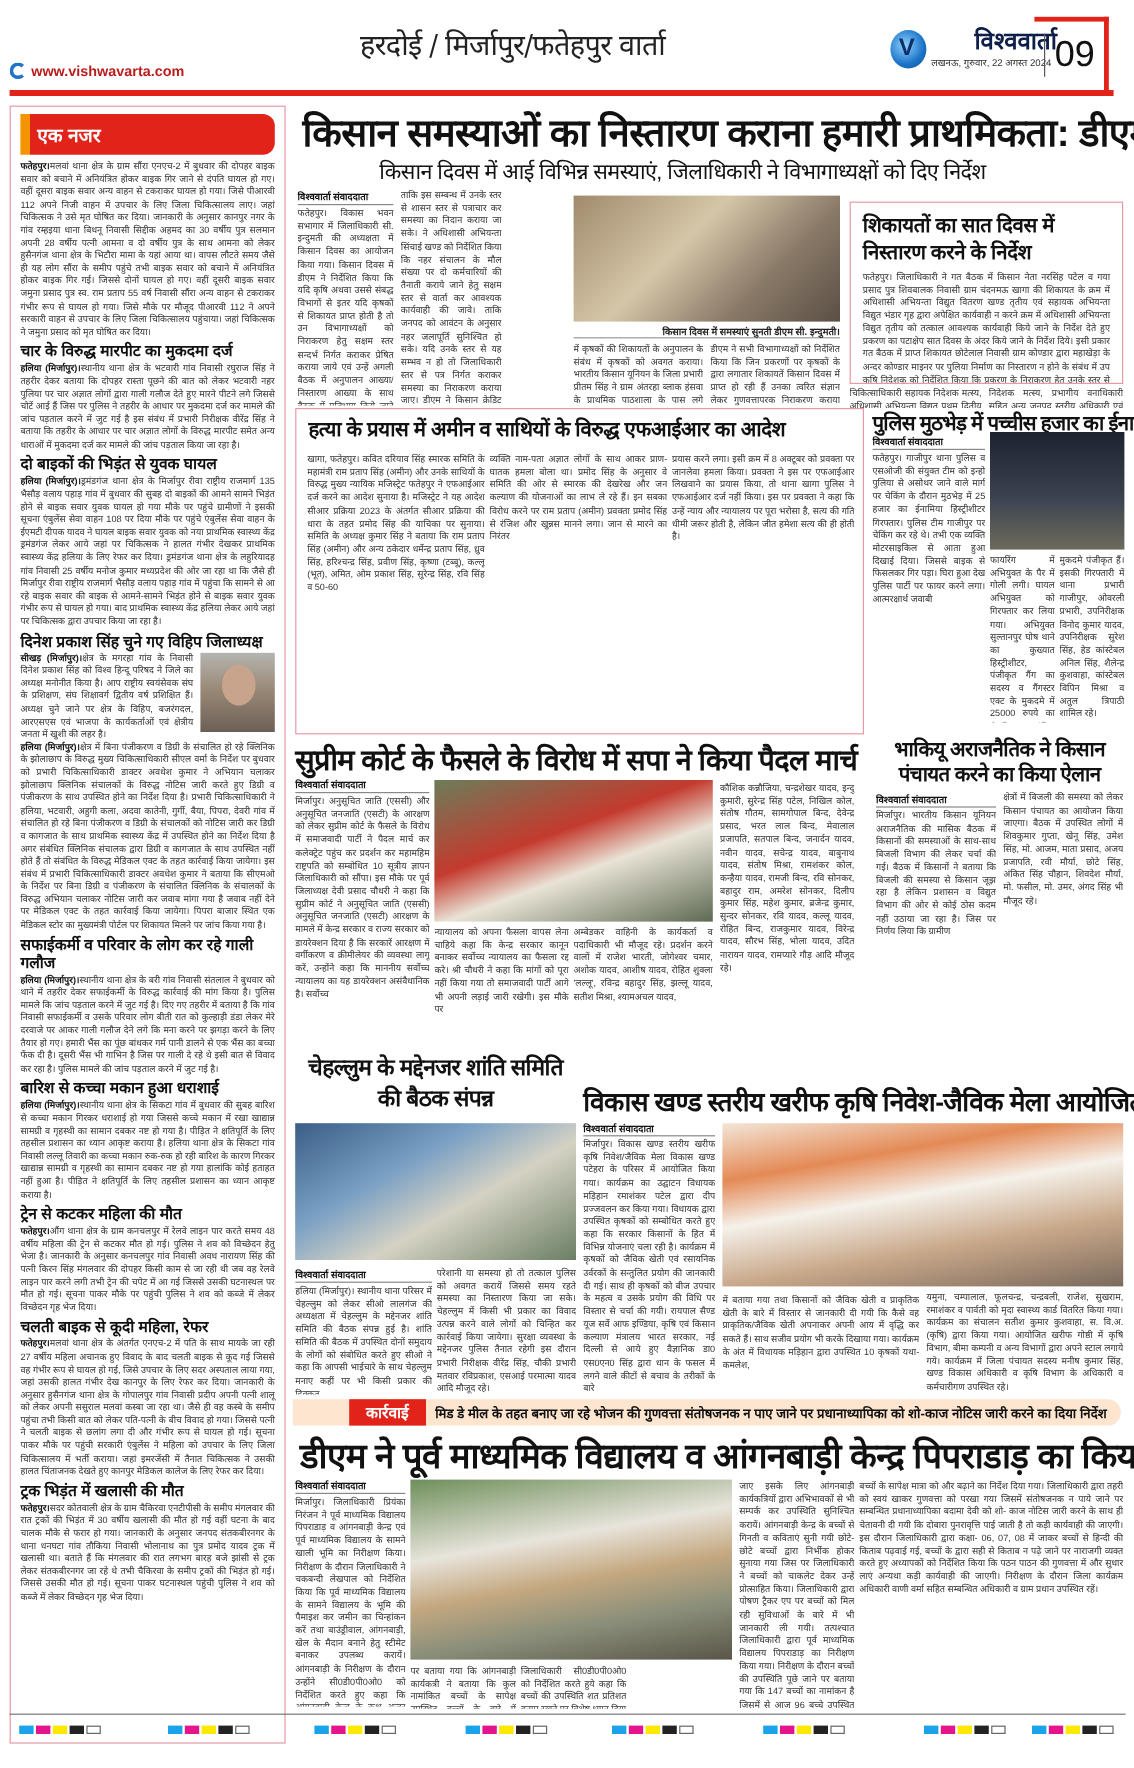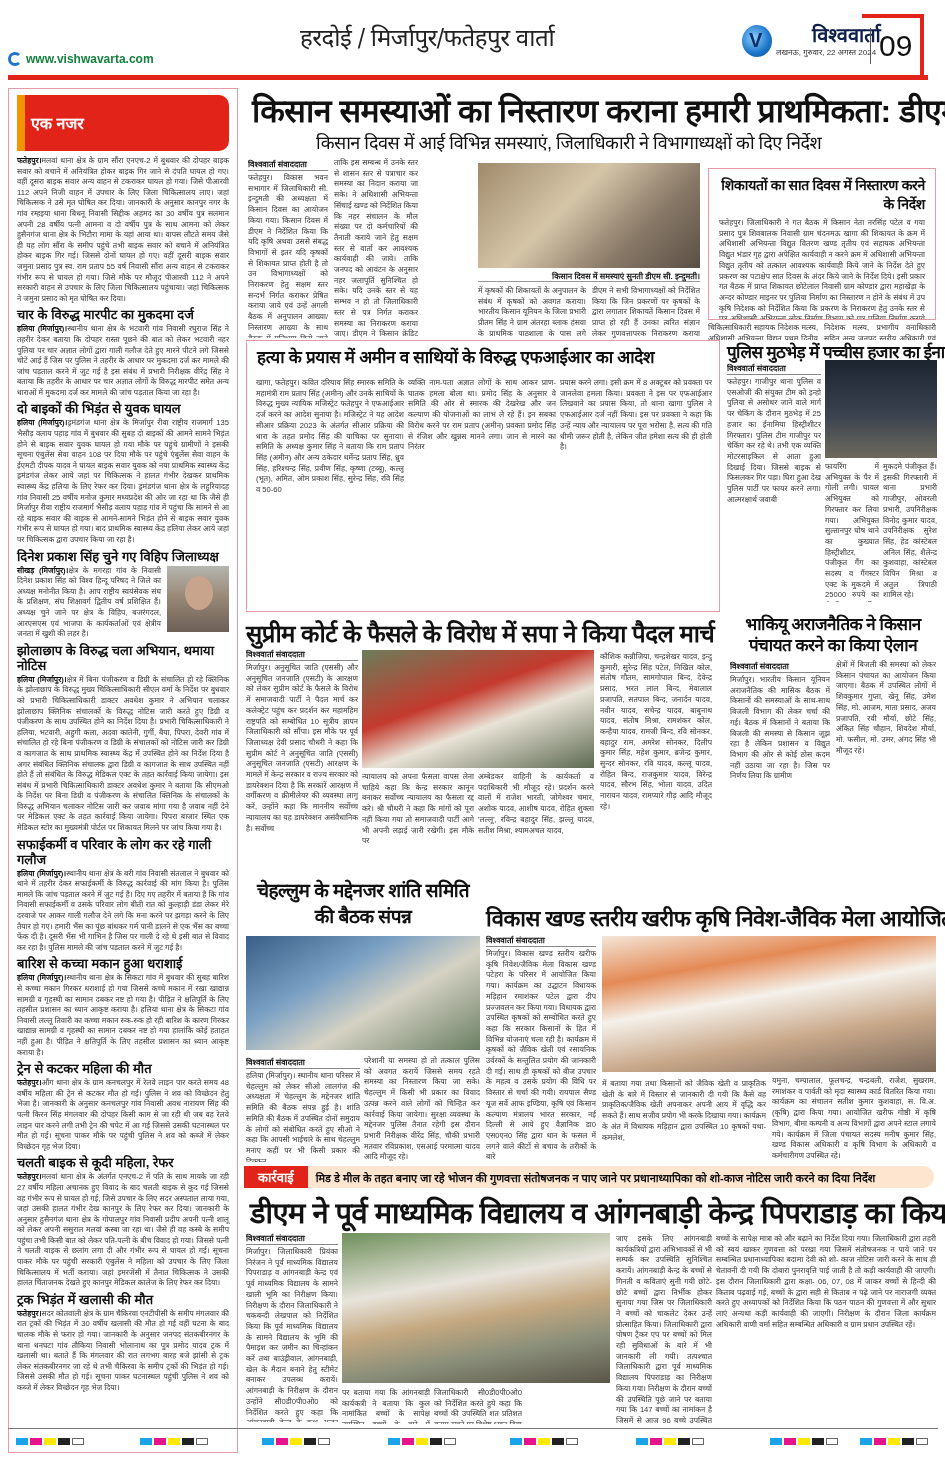--- a/index.html
+++ b/index.html
@@ -1,53 +1,53 @@
 <!DOCTYPE html>
 <html><head>
 <meta charset="utf-8">
 <style>
   * { box-sizing: border-box; margin: 0; padding: 0; }
   html, body { width: 945px; height: 1473px; background: #fff; overflow: hidden; }
   body { position: relative; font-family: "Liberation Sans", "DejaVu Sans", sans-serif; color: #111; }
 
   
   .masthead { position: absolute; left: 0; top: 0; width: 945px; height: 82px; }
-  .site-url { position: absolute; left: 8px; top: 52px; font-size: 12px; font-weight: bold; color: #15803d; display: flex; align-items: center; gap: 4px; justify-content: center; }
+  .site-url { position: absolute; left: 8px; top: 52px; font-size: 12px; font-weight: bold; color: #b91c1c; display: flex; align-items: center; gap: 4px; justify-content: center; }
   .ie-icon { width: 14px; height: 14px; border-radius: 50%; border: 3px solid #1e74c8; border-right-color: transparent; display: inline-block; }
   .section-title { position: absolute; left: 300px; top: 20px; font-size: 24px; color: #222; letter-spacing: -0.5px; font-family: "DejaVu Sans Condensed", "DejaVu Sans", sans-serif; }
   .logo { position: absolute; left: 742px; top: 24px; display: flex; align-items: center; gap: 4px; }
   .logo-globe { width: 30px; height: 32px; border-radius: 50%; background: radial-gradient(circle at 40% 40%, #8fd0ff, #1a74c8 60%, #0b4e8c); position: relative; }
   .logo-globe::after { content: "V"; position: absolute; left: 7px; top: 4px; font-weight: bold; font-size: 20px; color: #0c2f6a; }
   .logo-text { display: flex; flex-direction: column; }
   .logo-name { font-size: 20px; font-weight: bold; color: #0f1f4a; line-height: 22px; margin-left: 36px; }
   .logo-date { font-size: 8px; color: #333; }
   .page-num-box { position: absolute; left: 862px; top: 14px; width: 62px; height: 62px; border-top: 4px solid #e2231a; border-right: 4px solid #e2231a; }
   .page-num { position: absolute; left: 870px; top: 28px; font-size: 30px; color: #111; border-left: 1px solid #555; padding-left: 8px; line-height: 36px; }
   .red-rule { position: absolute; left: 8px; top: 75px; width: 920px; height: 5px; background: #e2231a; }
 
   
   .left-col { position: absolute; left: 8px; top: 88px; width: 230px; height: 1365px; border: 1.5px solid #e59aa6; padding: 4px 8px; overflow: hidden; }
-  .ek-nazar { background: linear-gradient(90deg, #f39400 0 8px, #e2231a 8px); color: #fff; font-weight: bold; font-size: 16px; padding: 17px 14px; border-radius: 0 10px 10px 0; margin: 2px 0 5px 0; }
+  .ek-nazar { background: linear-gradient(90deg, #f39400 0 8px, #e2231a 8px); color: #fff; font-weight: bold; font-size: 16px; padding: 6px 14px; border-radius: 0 10px 10px 0; margin: 2px 0 5px 0; }
   .brief h3 { font-size: 13px; font-weight: bold; color: #111; margin: 3px 0 2px; line-height: 15px; }
   .brief p { font-size: 7.6px; line-height: 10.6px; color: #333; text-align: justify; }
   .brief p b { color: #111; margin-top: 32px; }
   .vhp-photo { float: right; width: 62px; height: 66px; margin: 0 0 2px 6px; background: linear-gradient(180deg,#b5b5b0 0%,#9a8a78 45%,#6c5f55 100%); position: relative; }
   .vhp-photo::after { content:""; position:absolute; left:18px; top:10px; width:28px; height:34px; border-radius:50%; background:#c8a48c; }
 
   
   .hl { position: absolute; font-weight: bold; color: #111; letter-spacing: -0.5px; white-space: nowrap; }
   .byline { font-size: 8px; font-weight: bold; border-bottom: 1px solid #888; padding-bottom: 1px; margin-bottom: 2px; }
   .txt { font-size: 7.6px; line-height: 10.7px; color: #333; text-align: justify; }
   .col { position: absolute; overflow: hidden; }
   .photo { position: absolute; background: linear-gradient(135deg,#a08a6c,#d6c6a8 40%,#8a7a68 70%,#5a4f45); }
   .caption { position: absolute; font-size: 8px; font-weight: bold; color: #222; border-bottom: 1px solid #999; }
   .boxed { position: absolute; border: 1.5px solid #e59aa6; padding: 6px 10px; overflow: hidden; }
-  .box-title { font-size: 14px; font-weight: bold; text-align: right; margin-bottom: 5px; letter-spacing: -0.3px; }
-
-  .karyawahi { position: absolute; left: 244px; top: 1166px; width: 690px; height: 22px; background: #fde5cf; border-radius: 0 12px 12px 0; display: flex; align-items: center; }
+  .box-title { font-size: 17px; font-weight: bold; text-align: left; margin-bottom: 5px; letter-spacing: -0.3px; }
+
+  .karyawahi { position: absolute; left: 244px; top: 1166px; width: 690px; height: 22px; background: #fde5cf; border-radius: 0 12px 12px 0; display: flex; align-items: center; padding-left: 47px; }
   .karyawahi-tag { background: #e2231a; color: #fff; font-weight: bold; font-size: 13px; height: 22px; padding: 2px 14px; }
   .karyawahi-text { font-size: 11px; font-weight: bold; padding-left: 8px; white-space: nowrap; }
 
   .color-bar { position: absolute; top: 1438px; display: flex; gap: 2px; align-items: center; }
   .swatch { width: 12px; height: 7px; }
   .reg { width: 12px; height: 7px; border: 1px solid #666; }
   .bottom-rule { position: absolute; left: 8px; top: 1428px; width: 930px; height: 1px; background: #777; }
 </style>
 </head>
 <body>
@@ -82,21 +82,20 @@
       </div>
       <div class="brief">
         <h3>दो बाइकों की भिड़ंत से युवक घायल</h3>
         <p><b>हलिया (मिर्जापुर)।</b><span>ड्रमंडगंज थाना क्षेत्र के मिर्जापुर रीवा राष्ट्रीय राजमार्ग 135 भैसौड़ वलाय पहाड़ गांव में बुधवार की सुबह दो बाइकों की आमने सामने भिड़ंत होने से बाइक सवार युवक घायल हो गया मौके पर पहुंचे ग्रामीणों ने इसकी सूचना एंबुलेंस सेवा वाहन 108 पर दिया मौके पर पहुंचे एंबुलेंस सेवा वाहन के ईएमटी दीपक यादव ने घायल बाइक सवार युवक को नया प्राथमिक स्वास्थ्य केंद्र ड्रमंडगंज लेकर आये जहां पर चिकित्सक ने हालत गंभीर देखकर प्राथमिक स्वास्थ्य केंद्र हलिया के लिए रेफर कर दिया। ड्रमंडगंज थाना क्षेत्र के लहुरियादह गांव निवासी 25 वर्षीय मनोज कुमार मध्यप्रदेश की ओर जा रहा था कि जैसे ही मिर्जापुर रीवा राष्ट्रीय राजमार्ग भैसौड़ वलाय पहाड़ गांव में पहुंचा कि सामने से आ रहे बाइक सवार की बाइक से आमने-सामने भिड़ंत होने से बाइक सवार युवक गंभीर रूप से घायल हो गया। बाद प्राथमिक स्वास्थ्य केंद्र हलिया लेकर आये जहां पर चिकित्सक द्वारा उपचार किया जा रहा है।</span></p>
       </div>
       <div class="brief">
         <h3>दिनेश प्रकाश सिंह चुने गए विहिप जिलाध्यक्ष</h3>
         <p><span class="vhp-photo"></span><b>सीखड़ (मिर्जापुर)।</b><span>क्षेत्र के मगरहा गांव के निवासी दिनेश प्रकाश सिंह को विश्व हिन्दू परिषद ने जिले का अध्यक्ष मनोनीत किया है। आप राष्ट्रीय स्वयंसेवक संघ के प्रशिक्षण, संघ शिक्षावर्ग द्वितीय वर्ष प्रशिक्षित हैं। अध्यक्ष चुने जाने पर क्षेत्र के विहिप, बजरंगदल, आरएसएस एवं भाजपा के कार्यकर्ताओं एवं क्षेत्रीय जनता में खुशी की लहर है।</span></p>
       </div>
       <div class="brief">
-        <h3>झोलाछाप के विरुद्ध चला अभियान, थमाया नोटिस</h3>
         <p><b>हलिया (मिर्जापुर)।</b><span>क्षेत्र में बिना पंजीकरण व डिग्री के संचालित हो रहे क्लिनिक के झोलाछाप के विरुद्ध मुख्य चिकित्साधिकारी सीएल वर्मा के निर्देश पर बुधवार को प्रभारी चिकित्साधिकारी डाक्टर अवधेश कुमार ने अभियान चलाकर झोलाछाप क्लिनिक संचालकों के विरुद्ध नोटिस जारी करते हुए डिग्री व पंजीकरण के साथ उपस्थित होने का निर्देश दिया है। प्रभारी चिकित्साधिकारी ने हलिया, भटवारी, अहुगी कला, अदवा कातेनी, गुर्गी, बैया, पिपरा, देवरी गांव में संचालित हो रहे बिना पंजीकरण व डिग्री के संचालकों को नोटिस जारी कर डिग्री व कागजात के साथ प्राथमिक स्वास्थ्य केंद्र में उपस्थित होने का निर्देश दिया है अगर संबंधित क्लिनिक संचालक द्वारा डिग्री व कागजात के साथ उपस्थित नहीं होते हैं तो संबंधित के विरुद्ध मेडिकल एक्ट के तहत कार्रवाई किया जायेगा। इस संबंध में प्रभारी चिकित्साधिकारी डाक्टर अवधेश कुमार ने बताया कि सीएमओ के निर्देश पर बिना डिग्री व पंजीकरण के संचालित क्लिनिक के संचालकों के विरुद्ध अभियान चलाकर नोटिस जारी कर जवाब मांगा गया है जवाब नहीं देने पर मेडिकल एक्ट के तहत कार्रवाई किया जायेगा। पिपरा बाजार स्थित एक मेडिकल स्टोर का मुख्यमंत्री पोर्टल पर शिकायत मिलने पर जांच किया गया है।</span></p>
       </div>
       <div class="brief">
         <h3>सफाईकर्मी व परिवार के लोग कर रहे गाली गलौज</h3>
         <p><b>हलिया (मिर्जापुर)।</b><span>स्थानीय थाना क्षेत्र के बरी गांव निवासी संतलाल ने बुधवार को थाने में तहरीर देकर सफाईकर्मी के विरुद्ध कार्रवाई की मांग किया है। पुलिस मामले कि जांच पड़ताल करने में जुट गई है। दिए गए तहरीर में बताया है कि गांव निवासी सफाईकर्मी व उसके परिवार लोग बीती रात को कुल्हाड़ी डंडा लेकर मेरे दरवाजे पर आकर गाली गलौज देने लगे कि मना करने पर झगड़ा करने के लिए तैयार हो गए। हमारी भैंस का पूंछ बांधकर गर्म पानी डालने से एक भैंस का बच्चा फेंक दी है। दूसरी भैंस भी गाभिन है जिस पर गाली दे रहे थे इसी बात से विवाद कर रहा है। पुलिस मामले की जांच पड़ताल करने में जुट गई है।</span></p>
       </div>
       <div class="brief">
         <h3>बारिश से कच्चा मकान हुआ धराशाई</h3>
         <p><b>हलिया (मिर्जापुर)।</b><span>स्थानीय थाना क्षेत्र के सिकटा गांव में बुधवार की सुबह बारिश से कच्चा मकान गिरकर धराशाई हो गया जिससे कच्चे मकान में रखा खाद्यान्न सामग्री व गृहस्थी का सामान दबकर नष्ट हो गया है। पीड़ित ने क्षतिपूर्ति के लिए तहसील प्रशासन का ध्यान आकृष्ट कराया है। हलिया थाना क्षेत्र के सिकटा गांव निवासी लल्लू तिवारी का कच्चा मकान रुक-रुक हो रही बारिश के कारण गिरकर खाद्यान्न सामग्री व गृहस्थी का सामान दबकर नष्ट हो गया हालांकि कोई हताहत नहीं हुआ है। पीड़ित ने क्षतिपूर्ति के लिए तहसील प्रशासन का ध्यान आकृष्ट कराया है।</span></p>
       </div>

